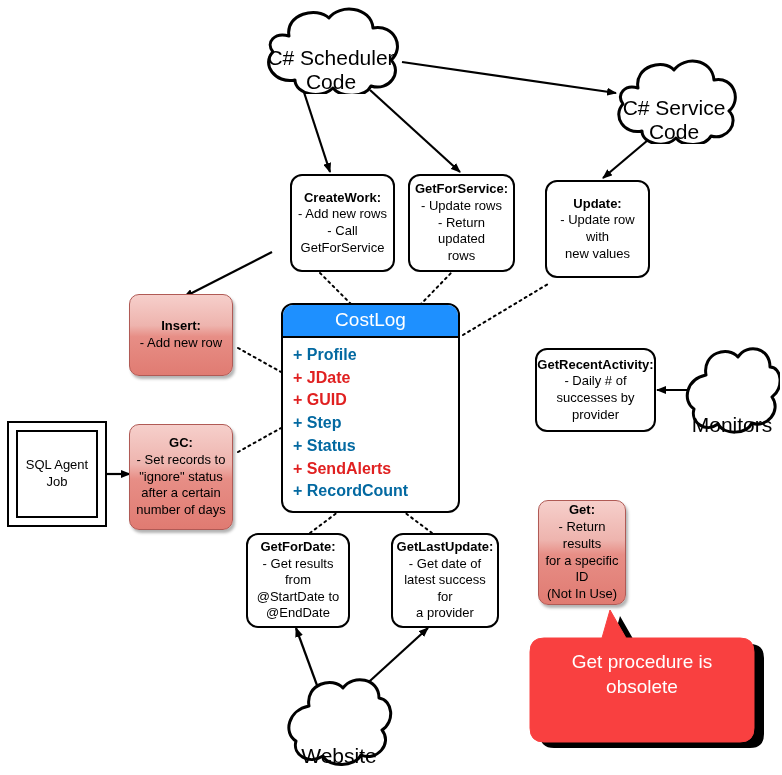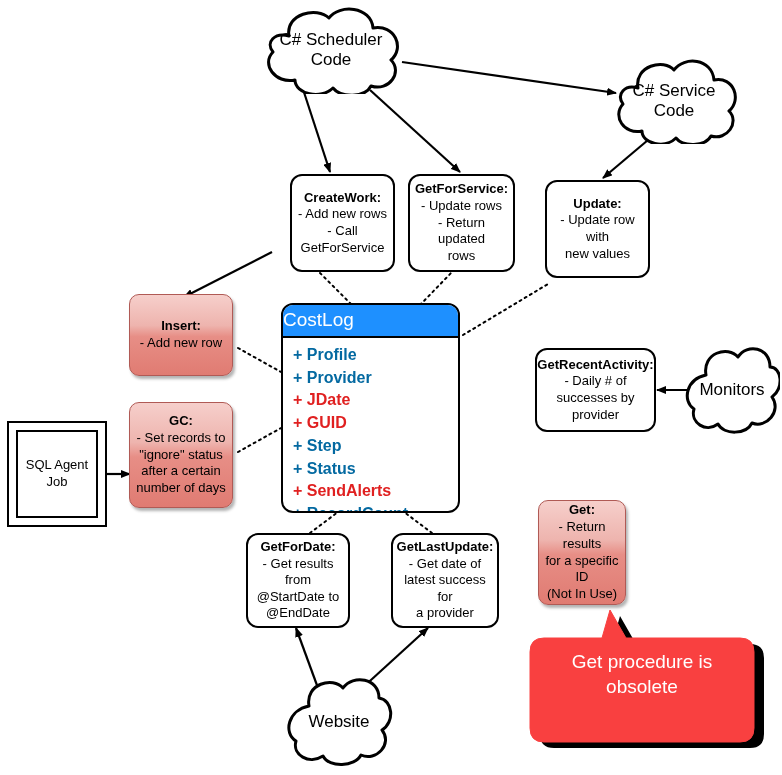--- a/index.html
+++ b/index.html
@@ -11,23 +11,23 @@
     position: relative;
     overflow: hidden;
   }
   #canvas { position: absolute; inset: 0; width: 782px; height: 775px; }
   #edges { position: absolute; left:0; top:0; width:782px; height:775px; pointer-events:none; }
 
   .node { position: absolute; }
 
   
   .cloud {
-    display: flex; align-items: center; justify-content: center;
-    text-align: center;
-    font-size: 17px; color: #000; line-height: 1.15;
+    display: flex; align-items: flex-end; justify-content: center;
+    text-align: center;
+    font-size: 21px; color: #000; line-height: 1.15;
   }
   .cloud .cloud-svg { position:absolute; left:0; top:0; width:100%; height:100%; }
   .cloud .cloud-label { position: relative; z-index: 2; padding: 0 8px; }
 
   
   .procbox {
     border: 2.5px solid #000;
     border-radius: 12px;
     background: #fff;
     display: flex; flex-direction: column;
@@ -58,20 +58,21 @@
   .entity {
     border: 2.5px solid #000;
     border-radius: 12px;
     background: #fff;
     overflow: hidden;
     display: flex; flex-direction: column;
   }
   .entity-header {
     background: #1e90ff;
     color: #fff;
+    text-align: center;
     font-size: 19px;
     padding: 4px 0 5px 0;
     border-bottom: 2.5px solid #000;
   }
   .entity-body { padding: 6px 0 6px 10px; }
   .entity-row {
     font-size: 16px; font-weight: bold; color: #0369a1;
     line-height: 1.42; white-space: nowrap;
   }
   .entity-row.red { color: #e02020; }
@@ -219,21 +220,21 @@
     <div class="nowrap">- Get date of
 latest success for
 a provider</div>
   </div>
 
   <div class="node redbox" style="left:129px; top:294px; width:104px; height:82px;">
     <div class="title">Insert:</div>
     <div class="nowrap">- Add new row</div>
   </div>
 
-  <div class="node redbox" style="left:129px; top:402px; width:104px; height:106px;">
+  <div class="node redbox" style="left:129px; top:424px; width:104px; height:106px;">
     <div class="title">GC:</div>
     <div class="nowrap">- Set records to
 "ignore" status
 after a certain
 number of days</div>
   </div>
 
   <div class="node redbox" style="left:538px; top:500px; width:88px; height:105px;">
     <div class="title">Get:</div>
     <div class="nowrap">- Return results
@@ -243,21 +244,20 @@
 
   <div class="node dblbox" style="left:7px; top:421px; width:100px; height:106px;">
     <div class="dblbox-inner nowrap">SQL Agent
 Job</div>
   </div>
 
   <div class="node entity" style="left:281px; top:303px; width:179px; height:210px;">
     <div class="entity-header">CostLog</div>
     <div class="entity-body">
       <div class="entity-row"><span>+</span> <span>Profile</span></div>
-      <div class="entity-row"><span>+</span> <span>Provider</span></div>
       <div class="entity-row red"><span>+</span> <span>JDate</span></div>
       <div class="entity-row red"><span>+</span> <span>GUID</span></div>
       <div class="entity-row"><span>+</span> <span>Step</span></div>
       <div class="entity-row"><span>+</span> <span>Status</span></div>
       <div class="entity-row red"><span>+</span> <span>SendAlerts</span></div>
       <div class="entity-row"><span>+</span> <span>RecordCount</span></div>
     </div>
   </div>
 
   <div class="callout" style="left:528px; top:608px; width:240px; height:148px;">

